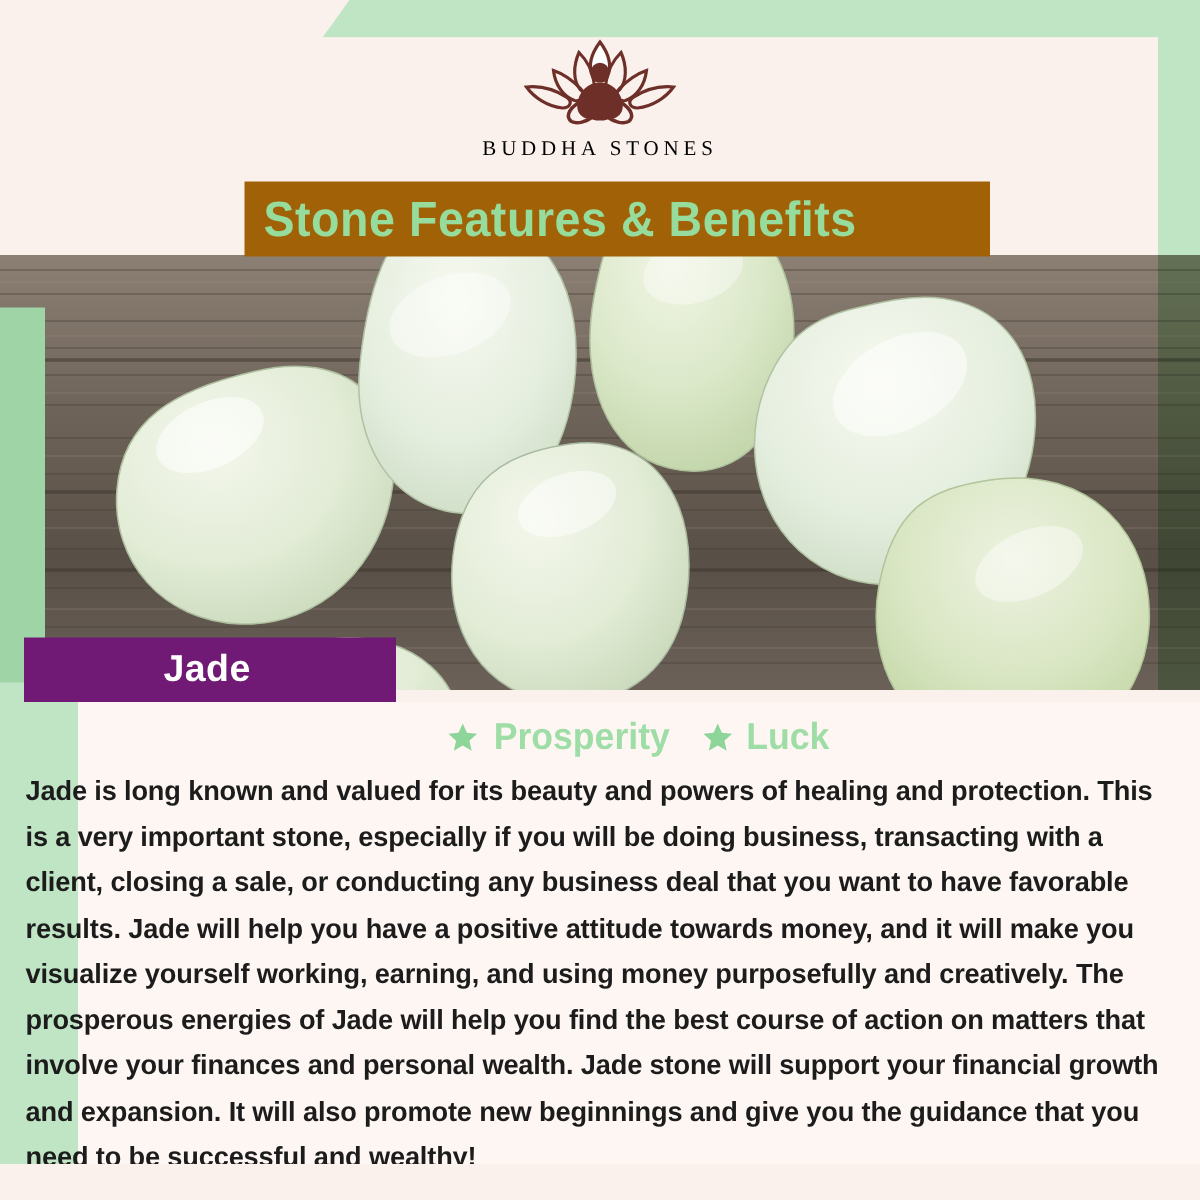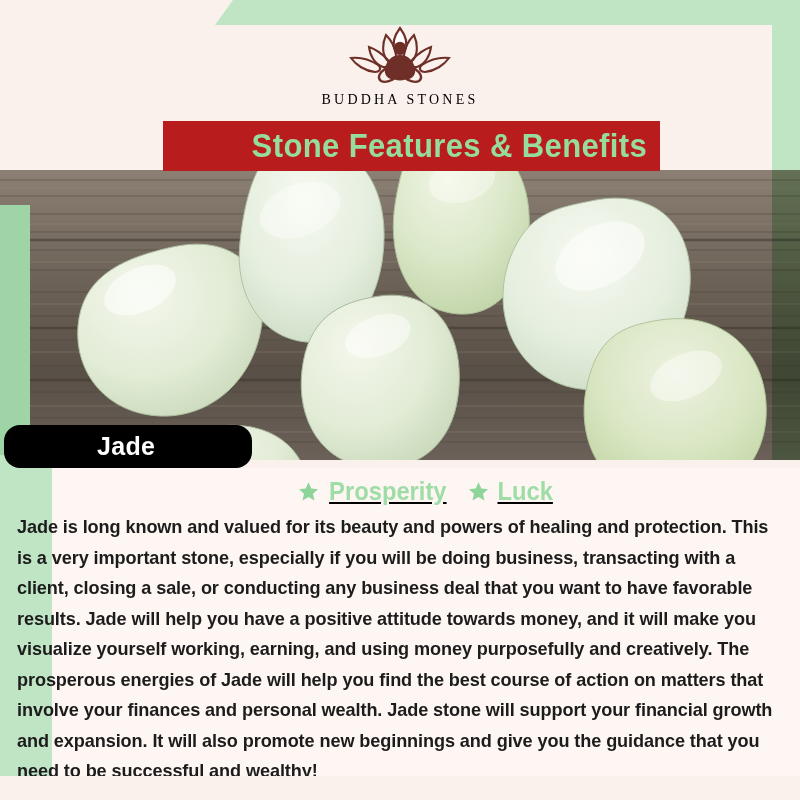--- a/index.html
+++ b/index.html
@@ -51,55 +51,55 @@
   .logo-mark{width:150px;height:64px;display:block;}
   .logo-text{
     margin-top:6px;
     font-family:"Liberation Serif", serif;
     font-size:14px;letter-spacing:3.2px;color:#000000;font-weight:400;
   }
 
   
   .title-band{
     position:absolute;top:121px;left:163px;width:497px;height:50px;
-    background:#b91c1c;z-index:7;
-    display:flex;align-items:center;justify-content:flex-end;
+    background:#a16207;z-index:7;
+    display:flex;align-items:center;justify-content:flex-start;
   }
   .title-text{
     font-family:"Liberation Sans Narrow","Liberation Sans",sans-serif;
     font-size:33px;font-weight:bold;color:#96dc9c;
     letter-spacing:.4px;white-space:nowrap;
     transform:scaleX(.94);
   }
 
   
   .photo{
     position:absolute;top:170px;left:0;width:800px;height:290px;
     z-index:2;overflow:hidden;background:#6e6258;
   }
   .photo svg{display:block;width:800px;height:290px;}
 
   
   .jade-band{
-    position:absolute;top:425px;left:4px;width:248px;height:43px;
-    background:#000000;z-index:8;display:flex;align-items:center;border-radius:16px;
+    position:absolute;top:425px;left:16px;width:248px;height:43px;
+    background:#701a75;z-index:8;display:flex;align-items:center;
   }
   .jade-text{
     margin-left:93px;color:#ffffff;font-size:25px;font-weight:bold;
     letter-spacing:.3px;
   }
 
   
   .content{
     position:absolute;top:468px;left:52px;width:748px;height:308px;
     background:#fdf6f2;z-index:5;
   }
   .benefits{
     display:flex;align-items:center;justify-content:center;
-    gap:18px;padding-top:9px;text-decoration:underline;
+    gap:18px;padding-top:9px;
   }
   .benefit{display:flex;align-items:center;gap:7px;}
   .star{width:21px;height:21px;display:block;flex:none;}
   .benefit-label{
     font-family:"Liberation Sans Narrow","Liberation Sans",sans-serif;
     font-size:25px;font-weight:bold;color:#9fdda6;white-space:nowrap;
     transform:scaleX(.95);
   }
 
   

